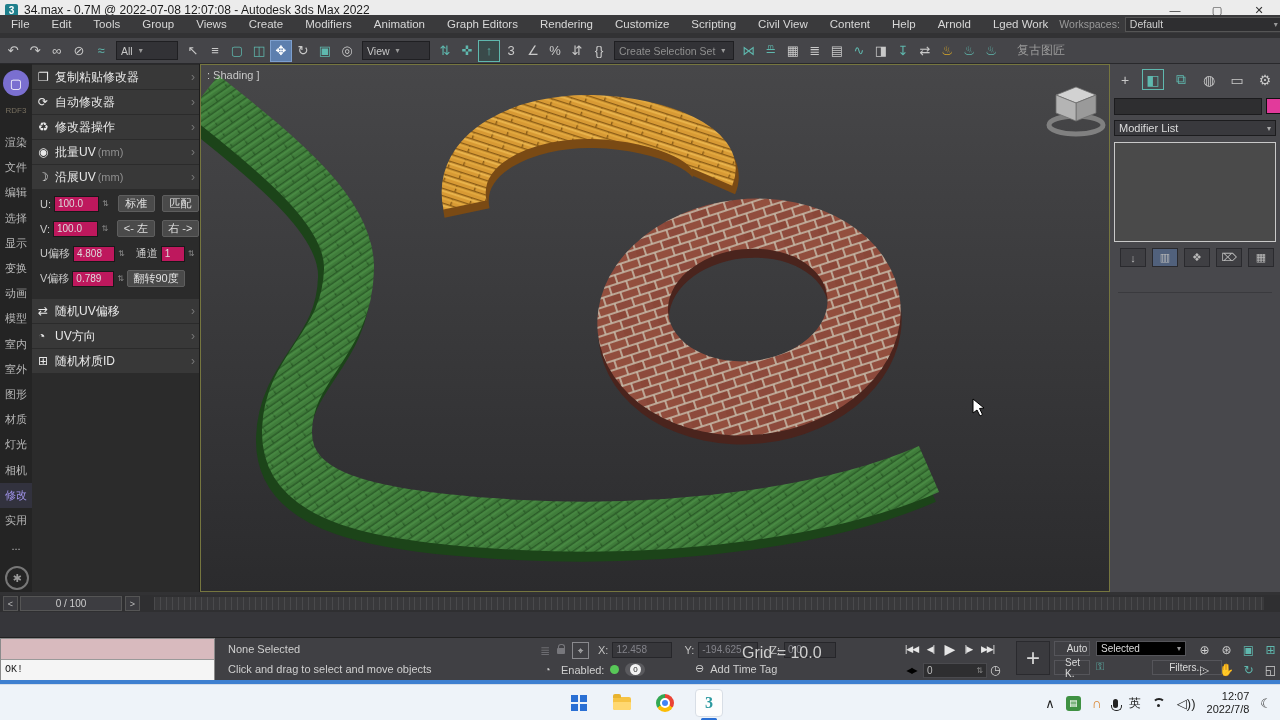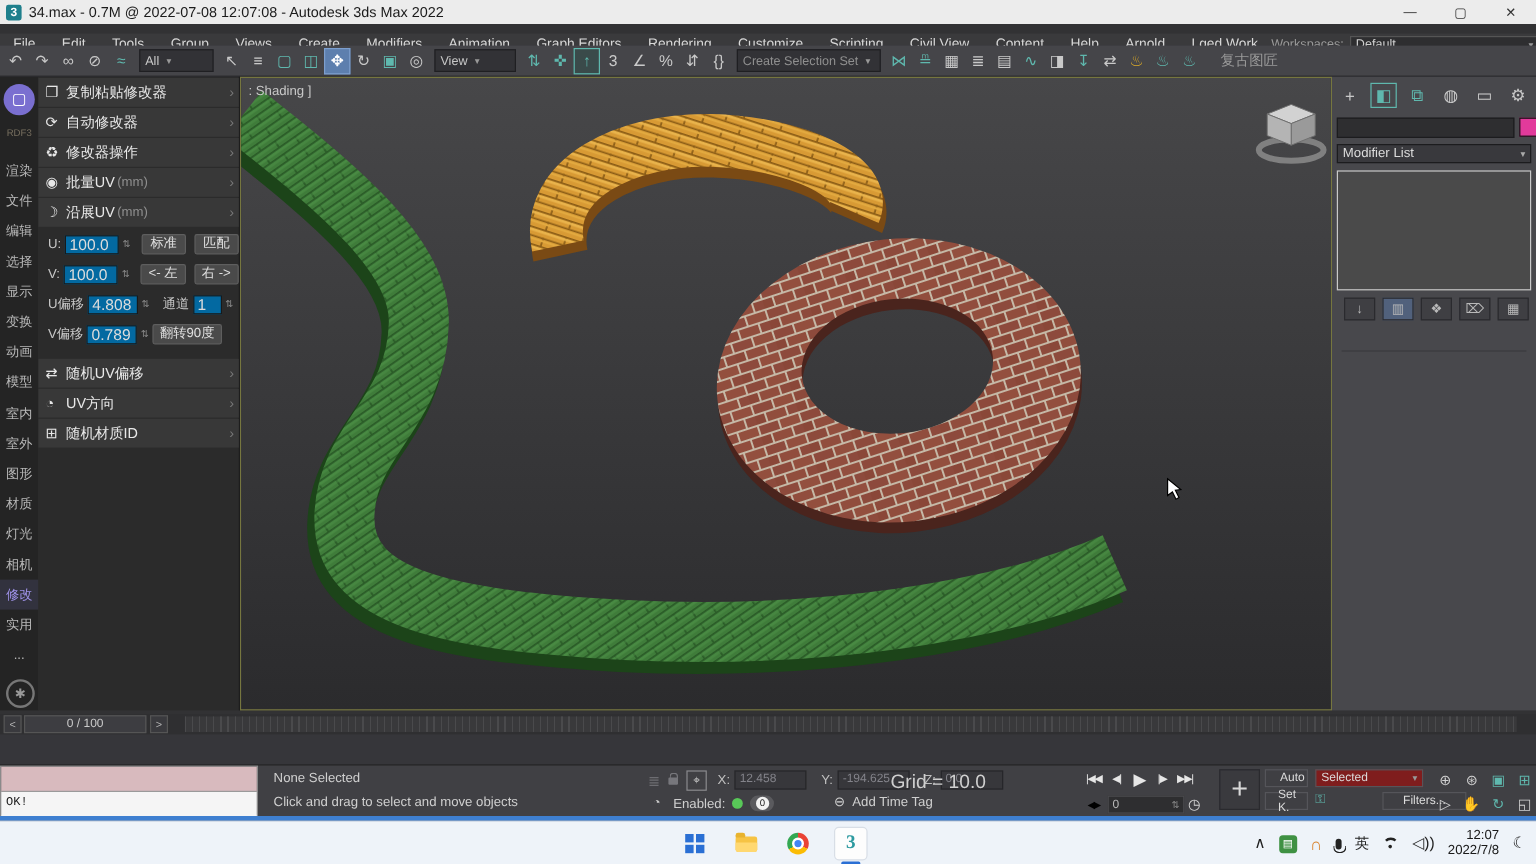--- a/index.html
+++ b/index.html
@@ -9,21 +9,21 @@
   .abs{position:absolute;}
   
   #titlebar{left:0;top:0;width:1280px;height:20px;background:#ececec;color:#1b1b1b;
             display:flex;align-items:center;font-size:12px;}
   #app-logo{width:13px;height:13px;margin:0 6px 0 5px;background:#1e7f8c;color:#fff;
             font-size:10px;font-weight:bold;display:flex;align-items:center;justify-content:center;border-radius:2px;}
   #winbtns{margin-left:auto;display:flex;height:100%;}
   .winbtn{width:42px;height:100%;display:flex;align-items:center;justify-content:center;
           color:#333;font-size:11px;}
   
-  #menubar{left:0;top:28px;width:1280px;height:18px;background:#3a3a3c;display:flex;
+  #menubar{left:0;top:15px;width:1280px;height:18px;background:#3a3a3c;display:flex;
            align-items:center;color:#d8d8d8;font-size:11.5px;}
   #menu-items{display:flex;gap:0;}
   .menu-item{padding:0 11px;line-height:18px;white-space:nowrap;}
   #workspaces{margin-left:auto;display:flex;align-items:center;gap:5px;margin-right:4px;}
   #workspaces .lbl{color:#9a9a9a;font-size:10.5px;}
   #workspaces .dd{width:148px;height:13px;background:#2e2e30;border:1px solid #555;
                   color:#cfcfcf;font-size:10.5px;display:flex;align-items:center;padding:0 4px;}
   #workspaces .dd .caret{margin-left:auto;font-size:8px;color:#999;}
   
   #toolbar{left:0;top:38px;width:1280px;height:26px;background:#454549;border-bottom:1px solid #29292c;
@@ -50,22 +50,22 @@
   #strip-gear{left:5px;top:502px;width:20px;height:20px;border:2px solid #777;border-radius:50%;
               position:absolute;display:flex;align-items:center;justify-content:center;color:#999;font-size:11px;}
   
   #plugin-panel{left:32px;top:64px;width:168px;height:528px;background:#2b2b2b;border-right:1px solid #1d1d1d;box-sizing:border-box;}
   .pbtn{height:24px;margin-top:1px;background:#383838;display:flex;align-items:center;padding:0 4px 0 6px;}
   .pic{width:17px;color:#e8e8e8;font-size:12px;}
   .plbl{color:#e8e8e8;font-size:12px;white-space:nowrap;}
   .psuf{color:#8f8f8f;font-size:11px;margin-left:2px;white-space:nowrap;}
   .pchev{margin-left:auto;color:#777;font-size:12px;}
   .prow{height:25px;display:flex;align-items:center;padding-left:8px;gap:3px;color:#c8c8c8;font-size:11px;}
-  .pval{background:#0369a1;border:1px solid #191919;color:#dcdcdc;height:14px;line-height:14px;
-        padding:0 3px;font-size:13px;}
+  .pval{background:#be185d;border:1px solid #191919;color:#dcdcdc;height:14px;line-height:14px;
+        padding:0 3px;font-size:10px;}
   .pspin{color:#8a8a8a;font-size:8px;line-height:7px;display:flex;flex-direction:column;}
   .pbtn-sm{background:#4a4a4a;border:1px solid #5e5e5e;border-radius:2px;color:#e0e0e0;
            font-size:11px;height:15px;line-height:15px;text-align:center;}
   
   #viewport{left:200px;top:64px;width:910px;height:528px;border:1px solid #76763f;box-sizing:border-box;}
   
   #cmd-panel{left:1110px;top:64px;width:170px;height:528px;background:#48484c;}
   #cmd-tabs{left:4px;top:5px;position:absolute;display:flex;gap:6px;}
   .cmd-tab{width:22px;height:21px;display:flex;align-items:center;justify-content:center;
            color:#c9c9c9;font-size:14px;}
@@ -122,21 +122,21 @@
   .pb{height:18px;min-width:17px;display:flex;align-items:center;justify-content:center;font-size:9px;letter-spacing:-1px;}
   .pb.play{font-size:14px;}
   #playback2{left:903px;top:23px;position:absolute;display:flex;align-items:center;gap:3px;}
   #cur-frame{width:56px;height:13px;background:#2e2e30;border:1px solid #4a4a4e;color:#bbb;font-size:10px;
              line-height:13px;padding:0 3px;display:flex;}
   #cur-frame .sp{margin-left:auto;color:#888;font-size:8px;}
   #setkey-big{left:1016px;top:3px;position:absolute;width:34px;height:34px;background:#3a3a3e;border:1px solid #2a2a2e;
               color:#d8d8d8;font-size:24px;display:flex;align-items:center;justify-content:center;box-sizing:border-box;}
   .skbtn{position:absolute;width:36px;height:15px;background:#3f3f43;border:1px solid #55555a;color:#dcdcdc;
          font-size:10px;display:flex;align-items:center;justify-content:center;box-sizing:border-box;padding-left:10px;}
-  #sel-dd{left:1096px;top:3px;position:absolute;width:90px;height:15px;background:#7f1d1d;border:1px solid #55555a;
+  #sel-dd{left:1096px;top:3px;position:absolute;width:90px;height:15px;background:#000000;border:1px solid #55555a;
           color:#dcdcdc;font-size:10px;display:flex;align-items:center;padding:0 4px;box-sizing:border-box;}
   #sel-dd .caret{margin-left:auto;font-size:8px;color:#999;}
   #keyfilter-ic{left:1096px;top:22px;position:absolute;color:var(--accent_teal,#5fb8ae);font-size:11px;}
   #filters-btn{left:1116px;top:22px;position:absolute;width:70px;height:15px;background:#3f3f43;border:1px solid #55555a;
                color:#dcdcdc;font-size:10px;display:flex;align-items:center;justify-content:center;box-sizing:border-box;margin-left:36px;}
   #vp-nav{left:1194px;top:2px;position:absolute;display:grid;grid-template-columns:repeat(4,21px);grid-auto-rows:19px;gap:1px;}
   .nav-ic{display:flex;align-items:center;justify-content:center;color:#d0d0d0;font-size:12px;}
   .nav-ic.teal{color:var(--accent_teal,#5fb8ae);}
   
   #blue-line{left:0;top:680px;width:1280px;height:4px;background:var(--status_blue_line,#3e7fd0);}

